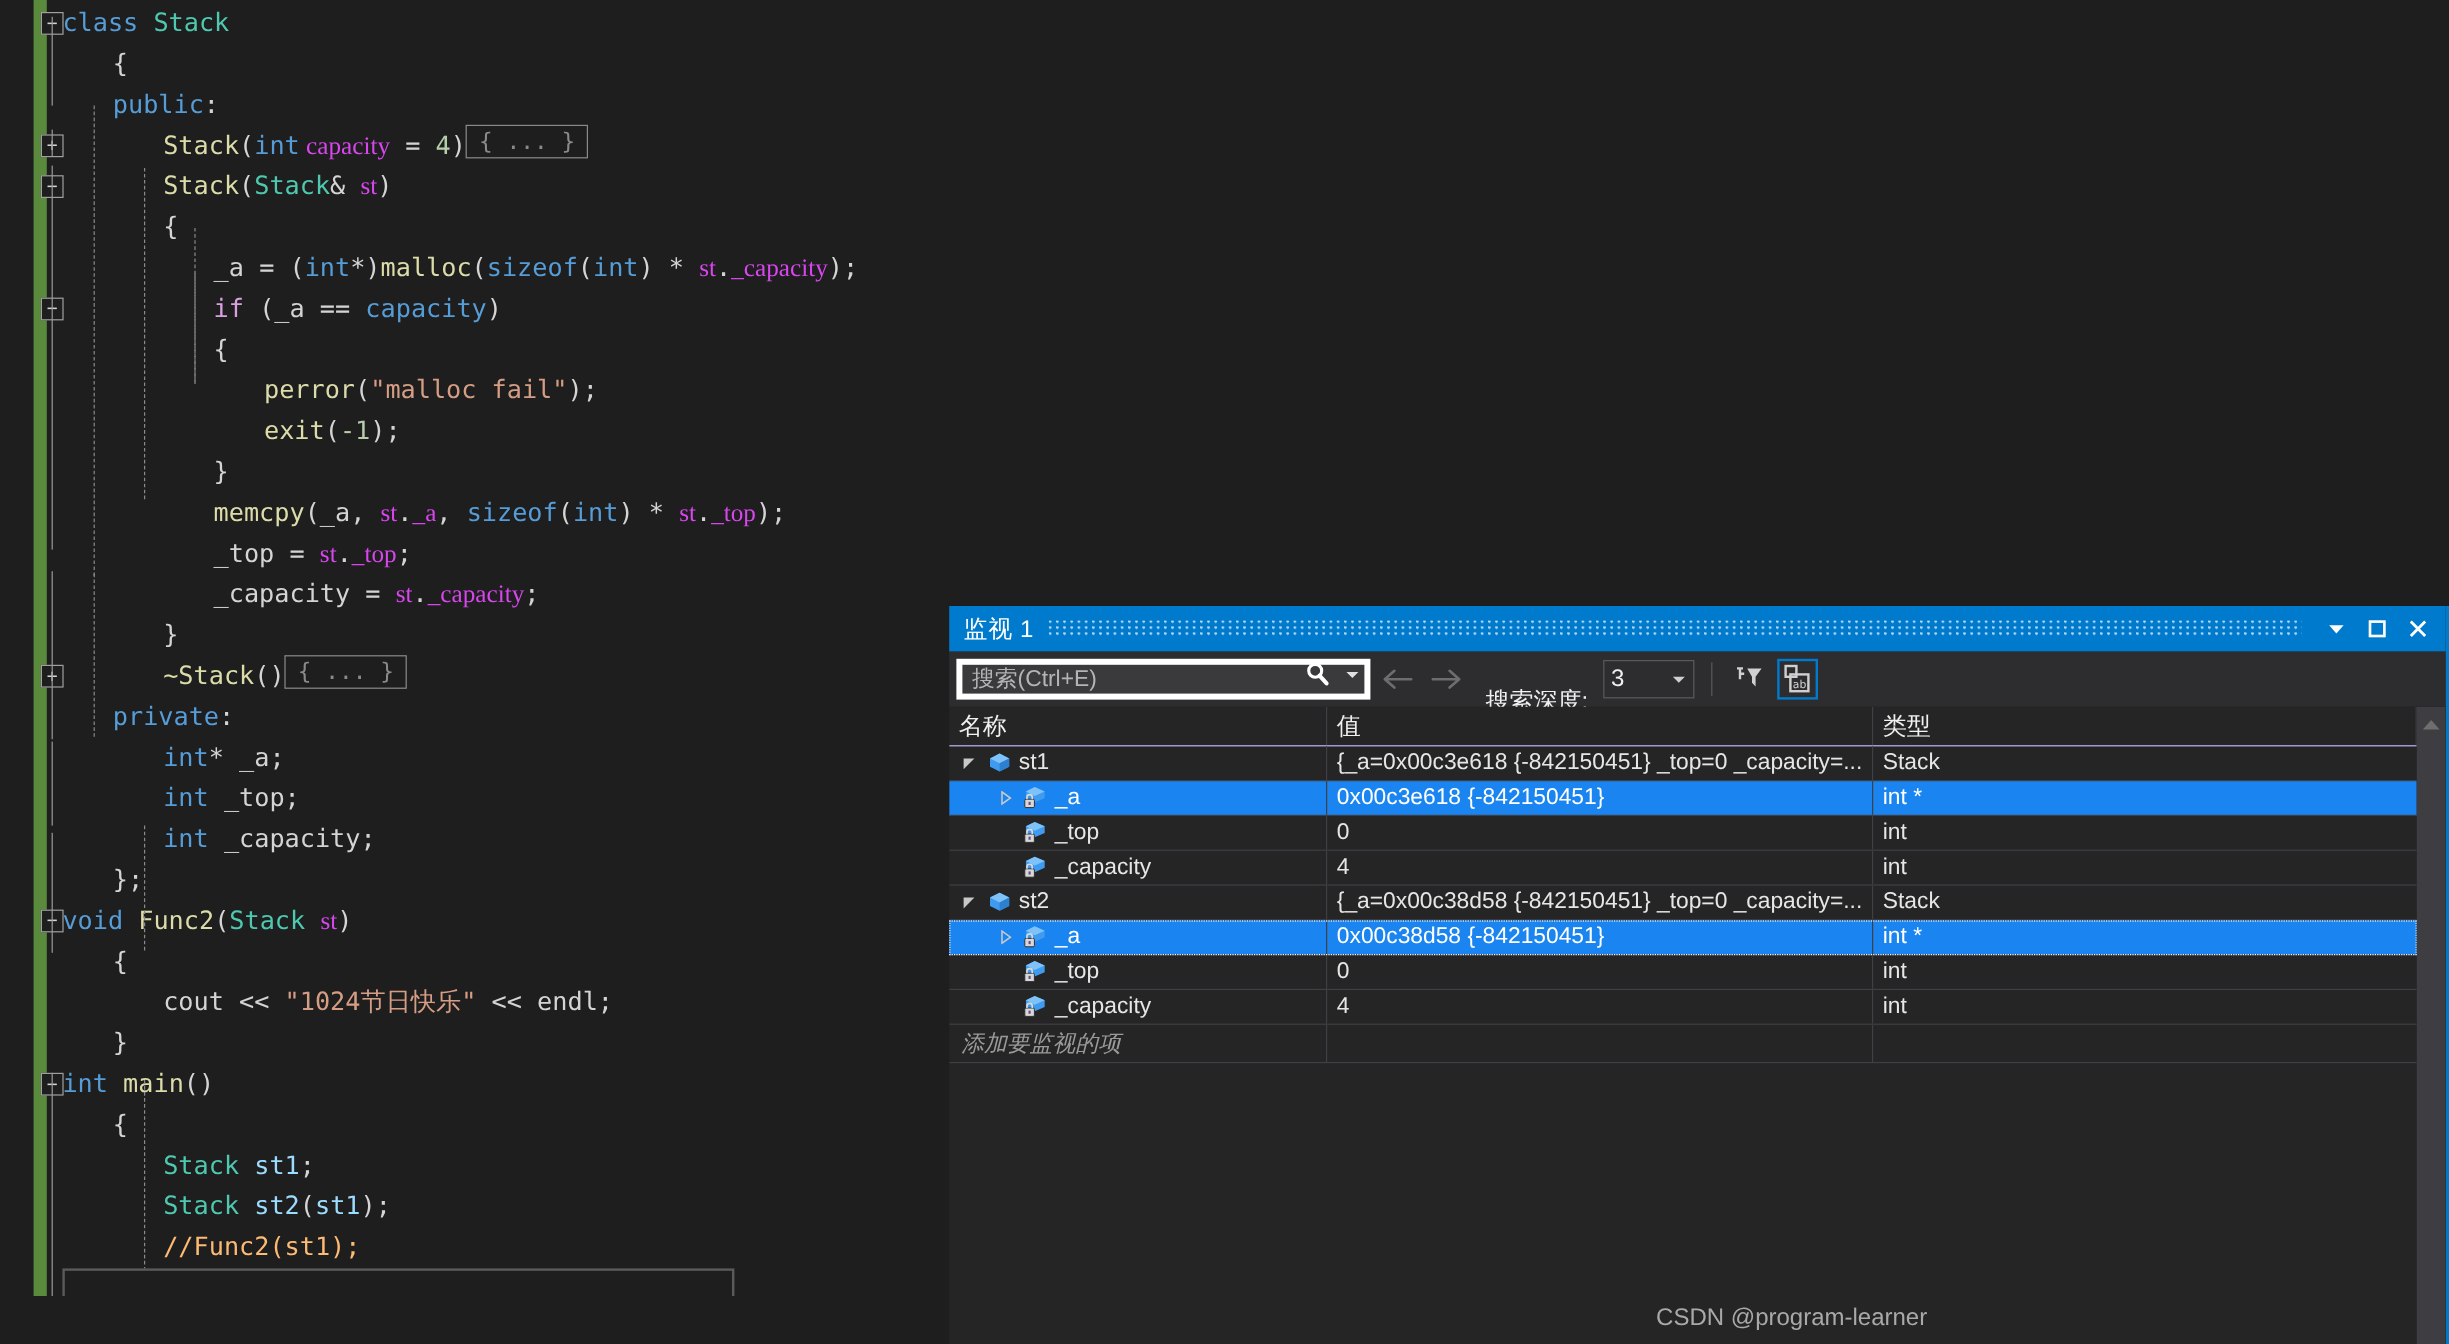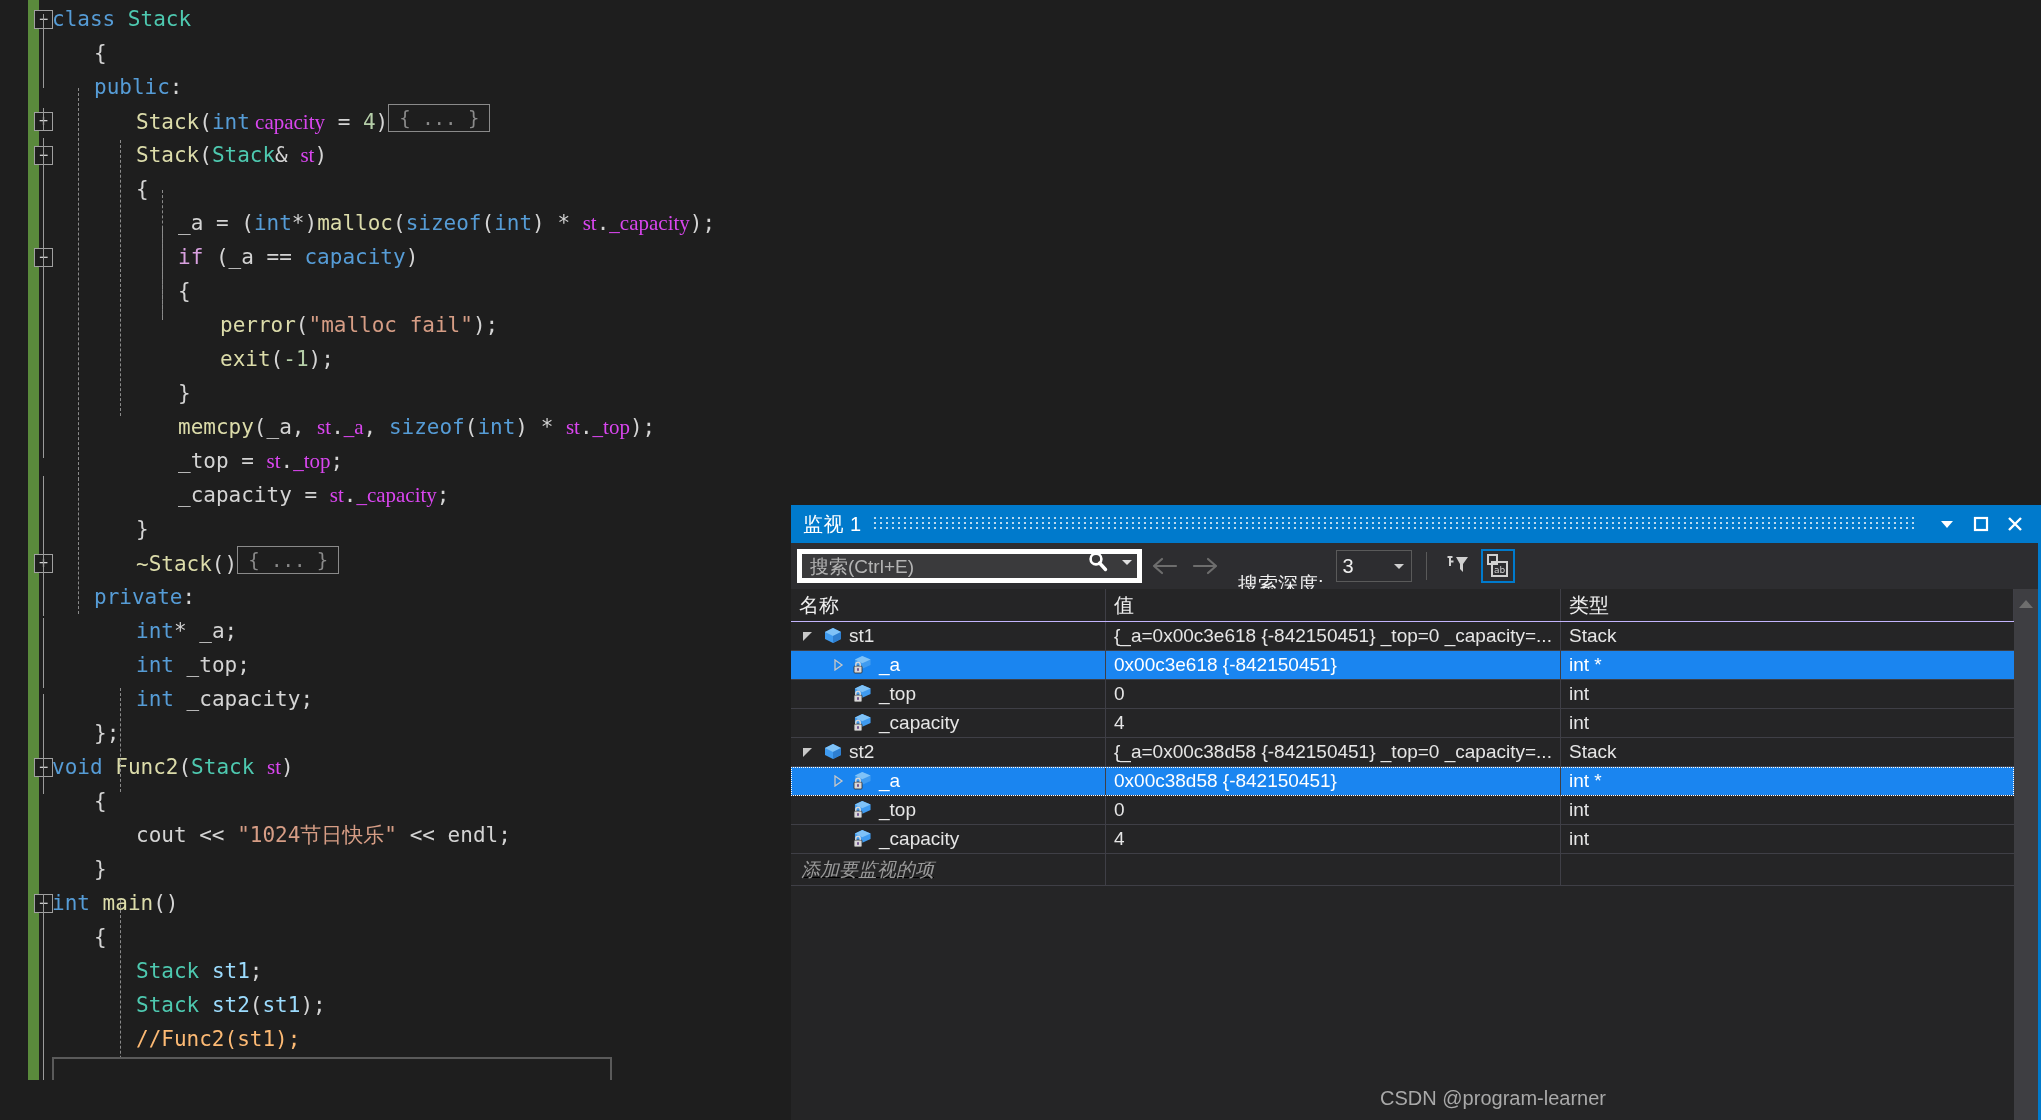--- a/index.html
+++ b/index.html
@@ -141,21 +141,21 @@
   .grow .c-value, .grow .c-type { padding-left: 8px; }
   .grow.sel { background: #1a85f0; }
   .grow.sel .c-name, .grow.sel .c-value, .grow.sel .c-type { color: #ffffff; }
   .grow.focusborder { outline: 1px dotted #ffffff; outline-offset: -1px; }
   .name-inner { display: flex; align-items: center; height: 100%; }
   .expander {
     width: 26px; display: flex; align-items: center; justify-content: center;
     color: #c8c8c8; font-size: 13px; cursor: pointer; flex: 0 0 26px;
   }
   .nm-text { margin-left: 6px; }
-  .grow.addrow { height: 32px; text-decoration: underline; }
+  .grow.addrow { height: 32px; }
   .addrow .c-name { color: #9a9a9a; font-style: italic; font-size: 19px; padding-left: 10px; }
   .addrow .c-name, .addrow .c-value, .addrow .c-type { display:flex; align-items:center; }
 
   
   #vscroll { width: 24px; flex: 0 0 24px; background: #3e3e42; position: relative; }
   #vscroll .up-arrow {
     position: absolute; top: 6px; left: 0; width: 24px; height: 18px;
     display: flex; align-items: center; justify-content: center; cursor: pointer;
   }
 

